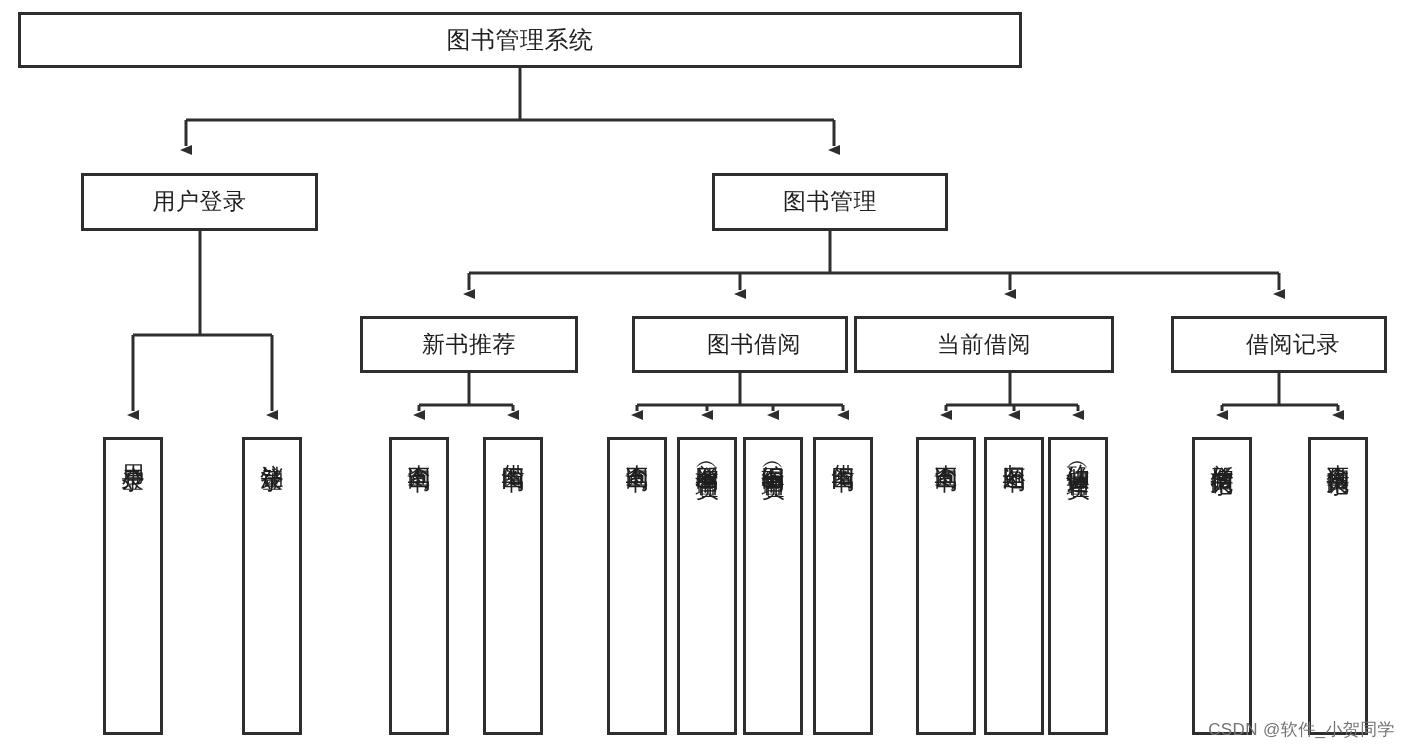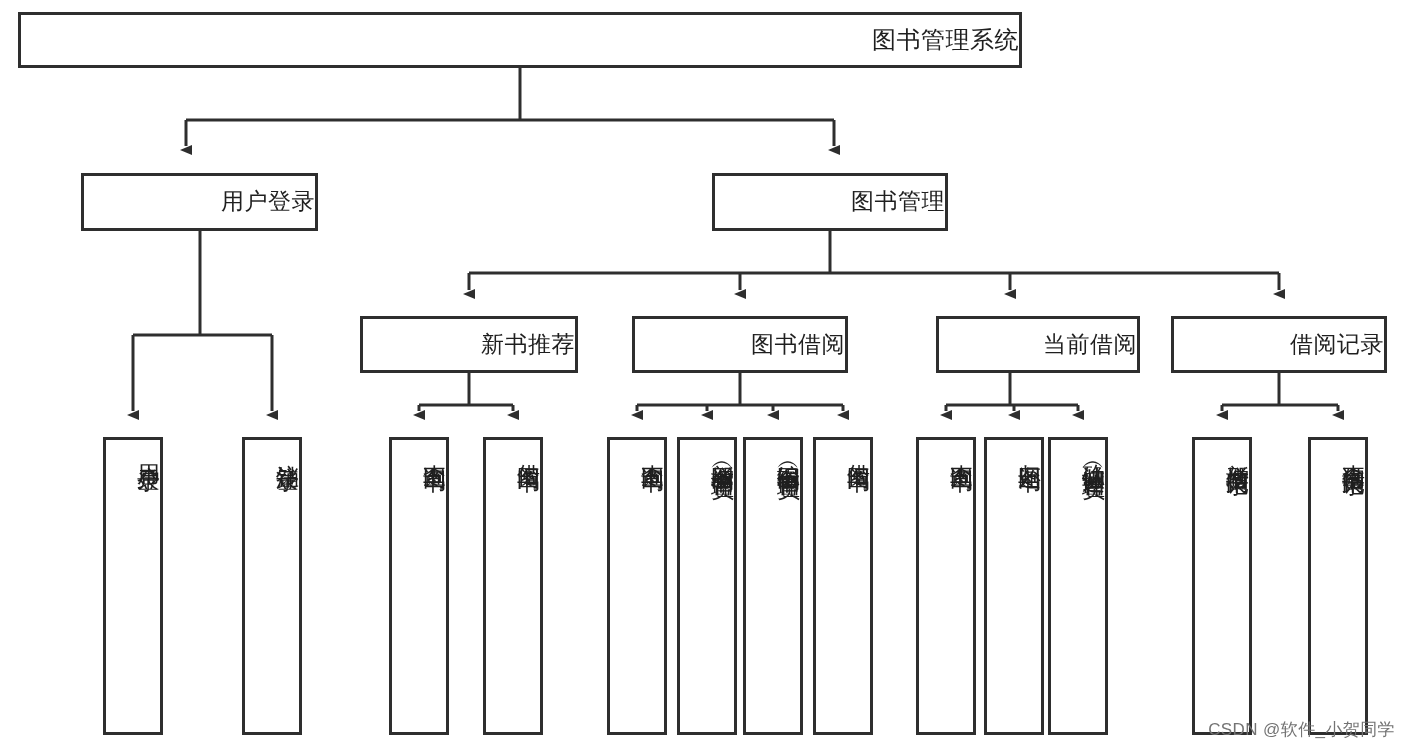--- a/index.html
+++ b/index.html
@@ -31,21 +31,21 @@
     height: 747px;
     pointer-events: none;
   }
   .node {
     position: absolute;
     box-sizing: border-box;
     background: #ffffff;
     border: 3px solid #2e2e2e;
     display: flex;
     align-items: center;
-    justify-content: flex-end;
+    justify-content: center;
     text-align: center;
   }
   .node-label {
     display: block;
     line-height: 1.18;
     letter-spacing: 0.5px;
     color: #1f1f1f;
     white-space: pre;
   }
   .node.horizontal .node-label {
@@ -142,21 +142,21 @@
   <div class="node horizontal" style="left:712px; top:173px; width:236px; height:58px;">
     <span class="node-label">图书管理</span>
   </div>
 
   <div class="node horizontal" style="left:360px; top:316px; width:218px; height:57px;">
     <span class="node-label">新书推荐</span>
   </div>
   <div class="node horizontal" style="left:632px; top:316px; width:216px; height:57px;padding-left:28px;">
     <span class="node-label">图书借阅</span>
   </div>
-  <div class="node horizontal" style="left:936px; top:316px; width:204px; height:57px;">
+  <div class="node horizontal" style="left:854px; top:316px; width:260px; height:57px;">
     <span class="node-label">当前借阅</span>
   </div>
   <div class="node horizontal" style="left:1171px; top:316px; width:216px; height:57px;padding-left:28px;">
     <span class="node-label">借阅记录</span>
   </div>
 
   <div class="node vertical" style="left:103px; top:437px; width:60px; height:298px;">
     <span class="node-label">用户登录</span>
   </div>
   <div class="node vertical" style="left:242px; top:437px; width:60px; height:298px;">

